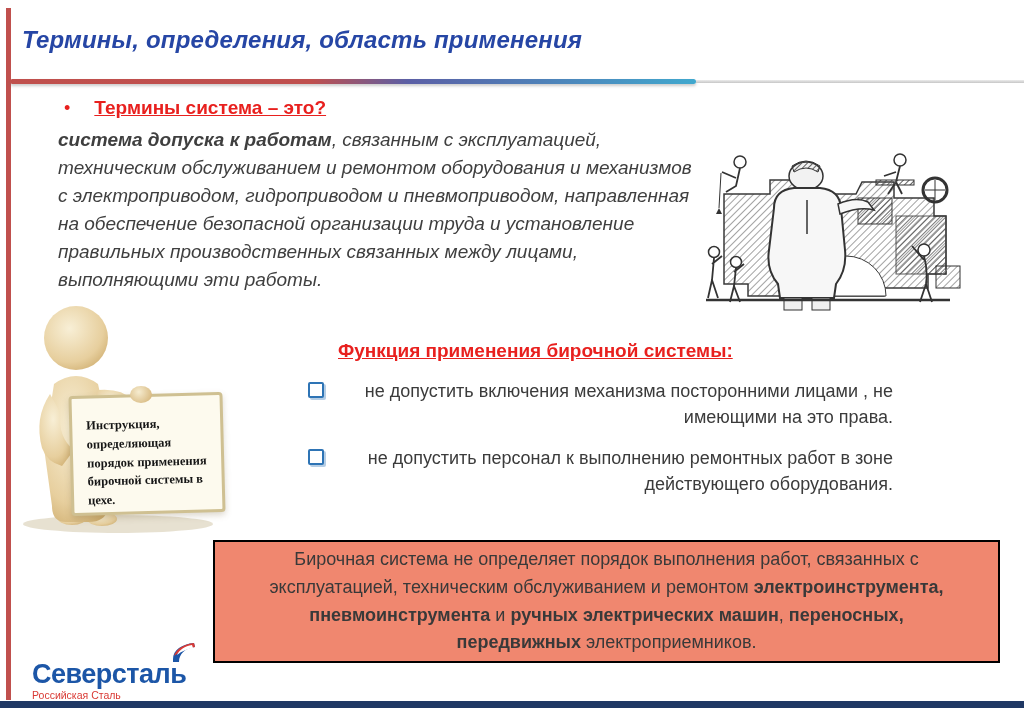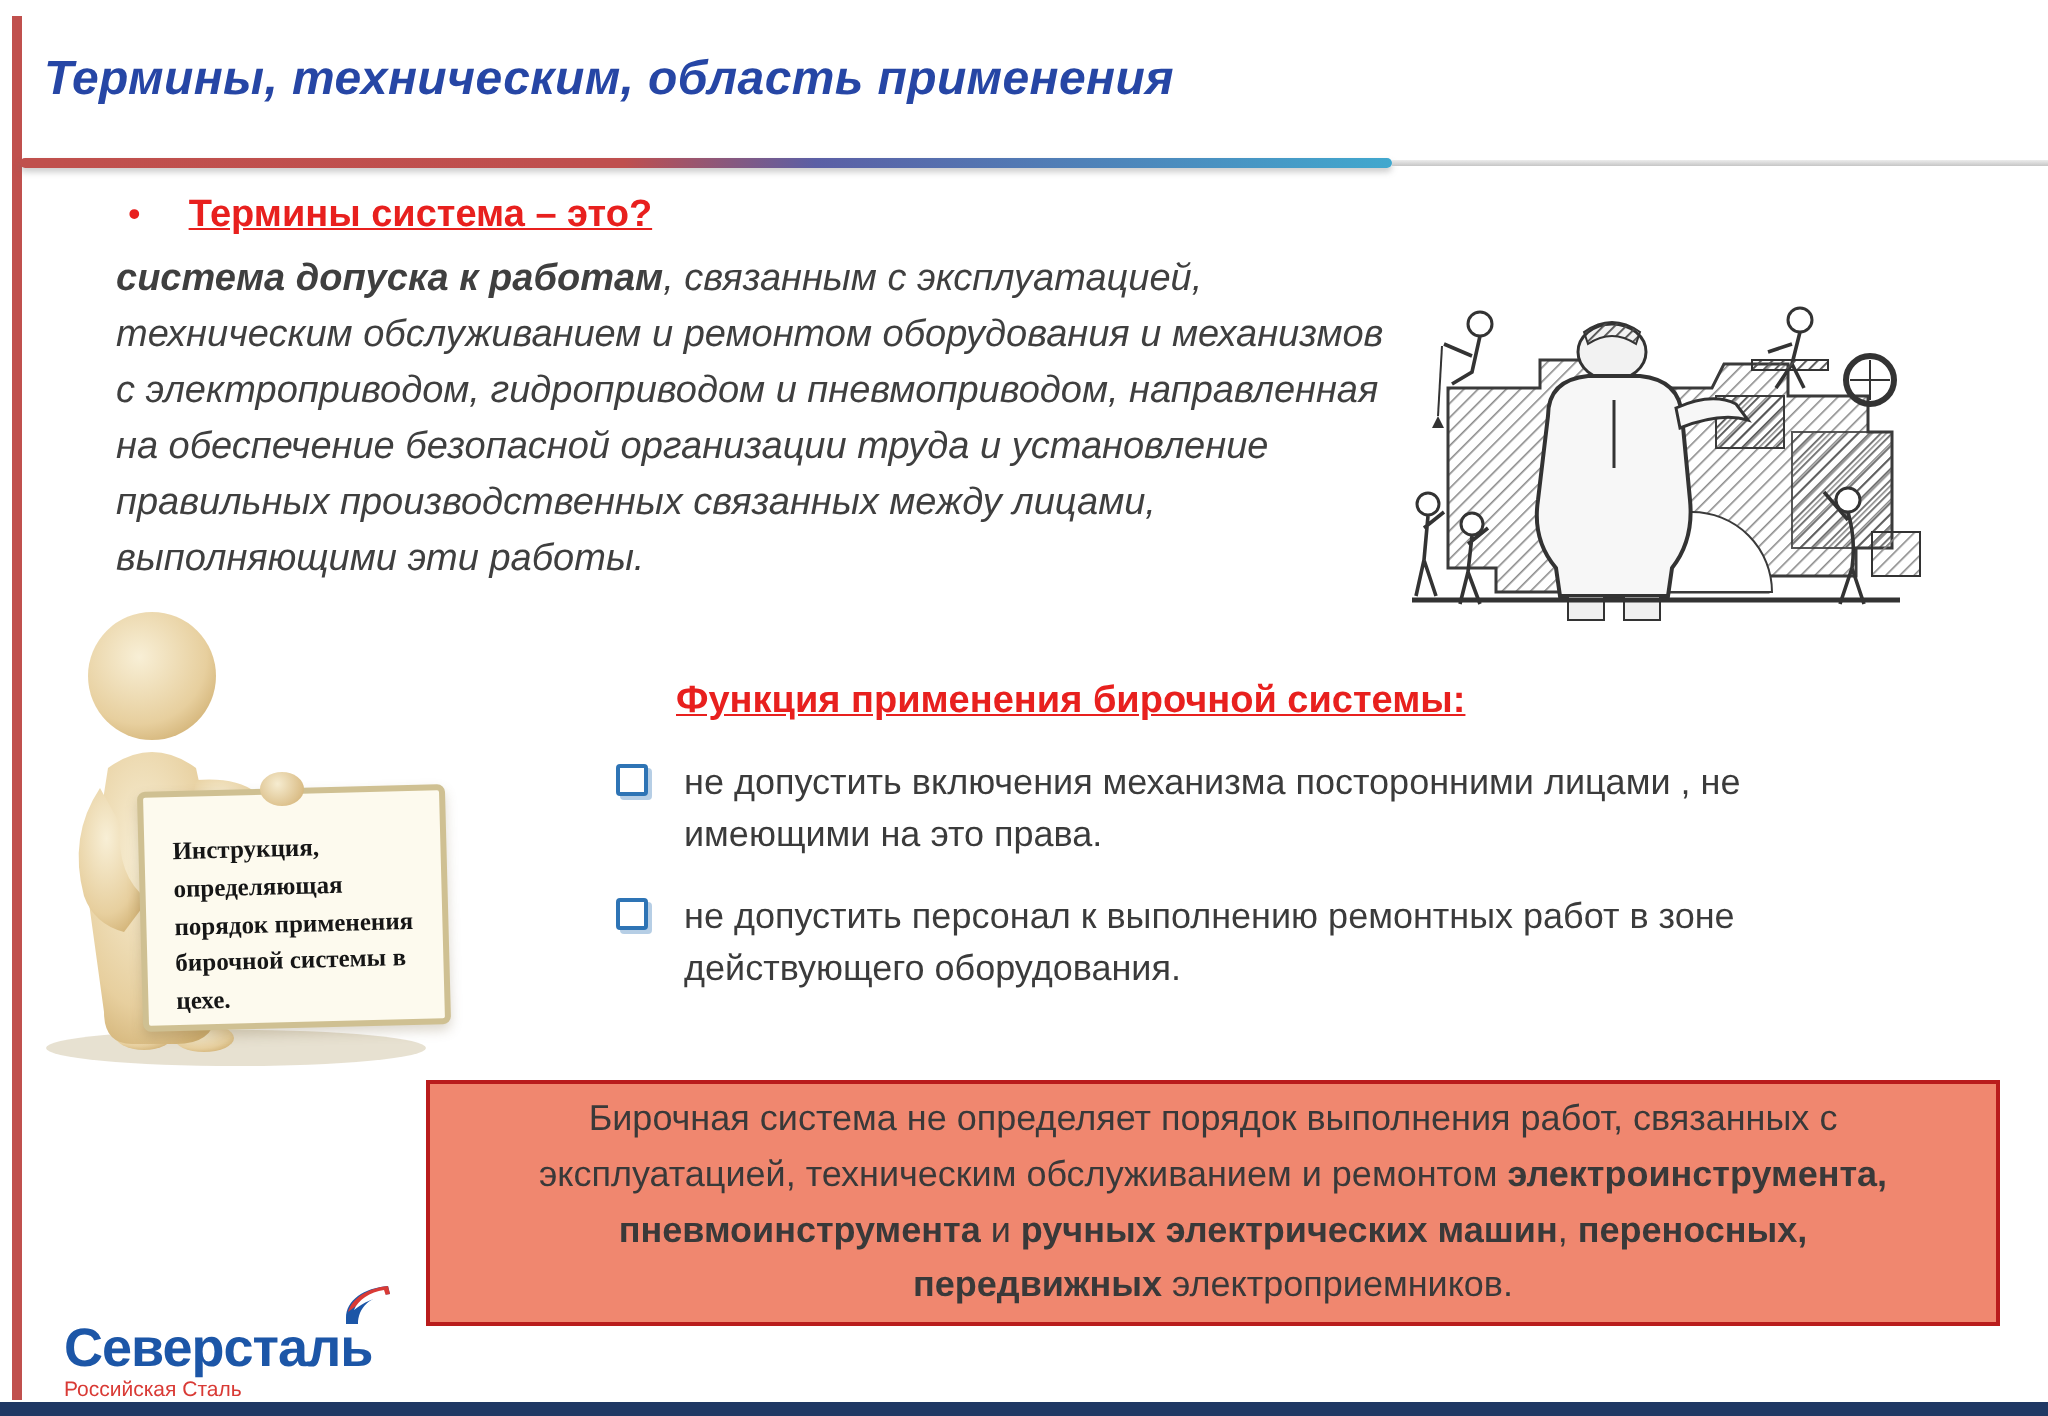--- a/index.html
+++ b/index.html
@@ -40,47 +40,47 @@
   .sign-text{font-family:"Liberation Serif",serif;font-weight:bold;font-size:12.5px;
          line-height:1.5;color:#161616;}
   .hand{position:absolute;left:116px;top:88px;width:22px;height:17px;border-radius:50%;z-index:3;
          background:radial-gradient(circle at 40% 35%,#f6ecd0,#e2c globals 28%,#dcc08b 70%,#c9a969 100%);
          background:radial-gradient(circle at 40% 35%,#f6ecd0,#dcc08b 70%,#c9a969 100%);}
 
   
   .functions{position:absolute;left:308px;top:340px;width:660px;}
   .func-heading{margin-left:30px;color:#e8201e;font-size:19px;font-weight:bold;
          text-decoration:underline;}
-  .func-list{margin-top:16px;display:flex;flex-direction:column;gap:15px;}
+  .func-list{margin-top:16px;display:flex;flex-direction:column;gap:15px;text-align:right;}
   .func-item{display:flex;gap:18px;align-items:flex-start;width:585px;}
   .checkbox-icon{flex:none;width:12px;height:12px;margin-top:4px;border:2px solid #2e74b5;
          border-radius:2px;background:#fff;box-shadow:2px 2px 0 0 rgba(46,116,181,.35);}
   .func-text{font-size:18px;color:#3b3b3b;line-height:1.45;}
 
   
   .warning-box{position:absolute;left:213px;top:540px;width:787px;height:123px;
-         background:#f0876f;border:2px solid #b91c1c;box-sizing:border-box;
+         background:#f0876f;border:2px solid #000000;box-sizing:border-box;
          display:flex;align-items:center;justify-content:center;text-align:center;
          padding:0 34px;}
   .warning-text{font-size:18px;color:#393939;line-height:1.55;}
 
   
   .logo{position:absolute;left:32px;top:642px;width:170px;}
   .logo-mark{position:absolute;right:6px;top:0;}
   .logo-word{margin-top:17px;font-size:27px;font-weight:bold;color:#1c56a7;letter-spacing:-.5px;}
   .logo-sub{font-size:10.5px;color:#d93a35;margin-top:-1px;padding-right:2px;}
 </style>
 </head>
 <body>
 
 <div class="slide">
 
   <div class="left-bar"></div>
 
-  <div class="title">Термины, техническим, область применения</div>
+  <div class="title">Термины, определения, область применения</div>
   <div class="divider-color"></div>
   <div class="divider-gray"></div>
 
   <div class="bullet-row">
     <span class="bullet-dot">•</span>
     <span class="def-heading">Термины система – это?</span>
   </div>
 
   <div class="definition"><span class="seg-bold">система допуска к работам</span><span>, связанным с эксплуатацией, техническим обслуживанием и ремонтом оборудования и механизмов с электроприводом, гидроприводом и пневмоприводом, направленная на обеспечение безопасной организации труда и установление правильных производственных связанных между лицами, выполняющими эти работы.</span></div>
 

